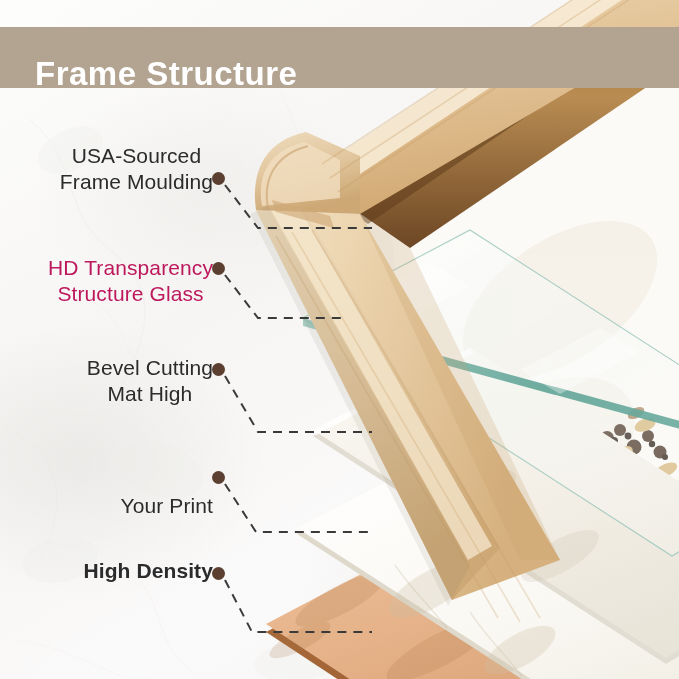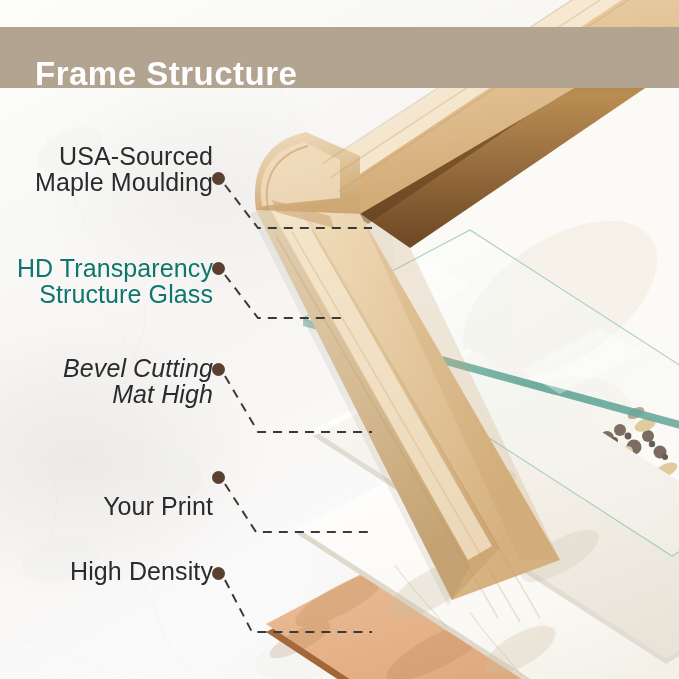--- a/index.html
+++ b/index.html
@@ -51,23 +51,23 @@
     letter-spacing:.5px;
     color:#ffffff;
     z-index:6;
     white-space:nowrap;
     margin-top:20px;
   }
 
   
   .label {
     position:absolute;
-    text-align:right;
+    text-align:center;
     color:#2b2b2b;
-    font-size:25px;
+    font-size:21px;
     line-height:26px;
     letter-spacing:.1px;
     z-index:7;
     white-space:nowrap;
   }
   .label .ln { display:block; }
 
   
   .dot {
     position:absolute;
@@ -336,36 +336,36 @@
       <path id="cl1" d="M 225 275 L 258 318 L 345 318"></path>
       <path id="cl2" d="M 225 376 L 258 432 L 372 432"></path>
       <path id="cl3" d="M 225 484 L 256 532 L 372 532"></path>
       <path id="cl4" d="M 225 580 L 252 632 L 372 632"></path>
     </g>
   </svg>
 
   <div id="callout-host">
       <div class="label" style="right: 466px; top: 143px; color: rgb(43, 43, 43);">
         <span class="ln">USA-Sourced</span>
-        <span class="ln">Maple Moulding</span>
+        <span class="ln">Frame Moulding</span>
       </div>
       <div class="dot" style="left: 212px; top: 172px; background: rgb(91, 64, 49);"></div>
-      <div class="label" style="right: 466px; top: 255px; color: #0f766e;">
+      <div class="label" style="right: 466px; top: 255px; color: #be185d;">
         <span class="ln">HD Transparency</span>
         <span class="ln">Structure Glass</span>
       </div>
       <div class="dot" style="left: 212px; top: 262px; background: rgb(91, 64, 49);"></div>
-      <div class="label" style="right: 466px; top: 355px; color: rgb(43, 43, 43); font-style: italic;">
+      <div class="label" style="right: 466px; top: 355px; color: rgb(43, 43, 43);">
         <span class="ln">Bevel Cutting</span>
         <span class="ln">Mat High</span>
       </div>
       <div class="dot" style="left: 212px; top: 363px; background: rgb(91, 64, 49);"></div>
       <div class="label" style="right: 466px; top: 469px; color: rgb(43, 43, 43); margin-top: 24px;">
         <span class="ln">Your Print</span>
       </div>
       <div class="dot" style="left: 212px; top: 471px; background: rgb(91, 64, 49);"></div>
-      <div class="label" style="right: 466px; top: 558px; color: rgb(43, 43, 43);">
+      <div class="label" style="right: 466px; top: 558px; color: rgb(43, 43, 43); font-weight: bold;">
         <span class="ln">High Density</span>
       </div>
       <div class="dot" style="left: 212px; top: 567px; background: rgb(91, 64, 49);"></div>
     </div>
 
 </div>
 
 </body></html>

